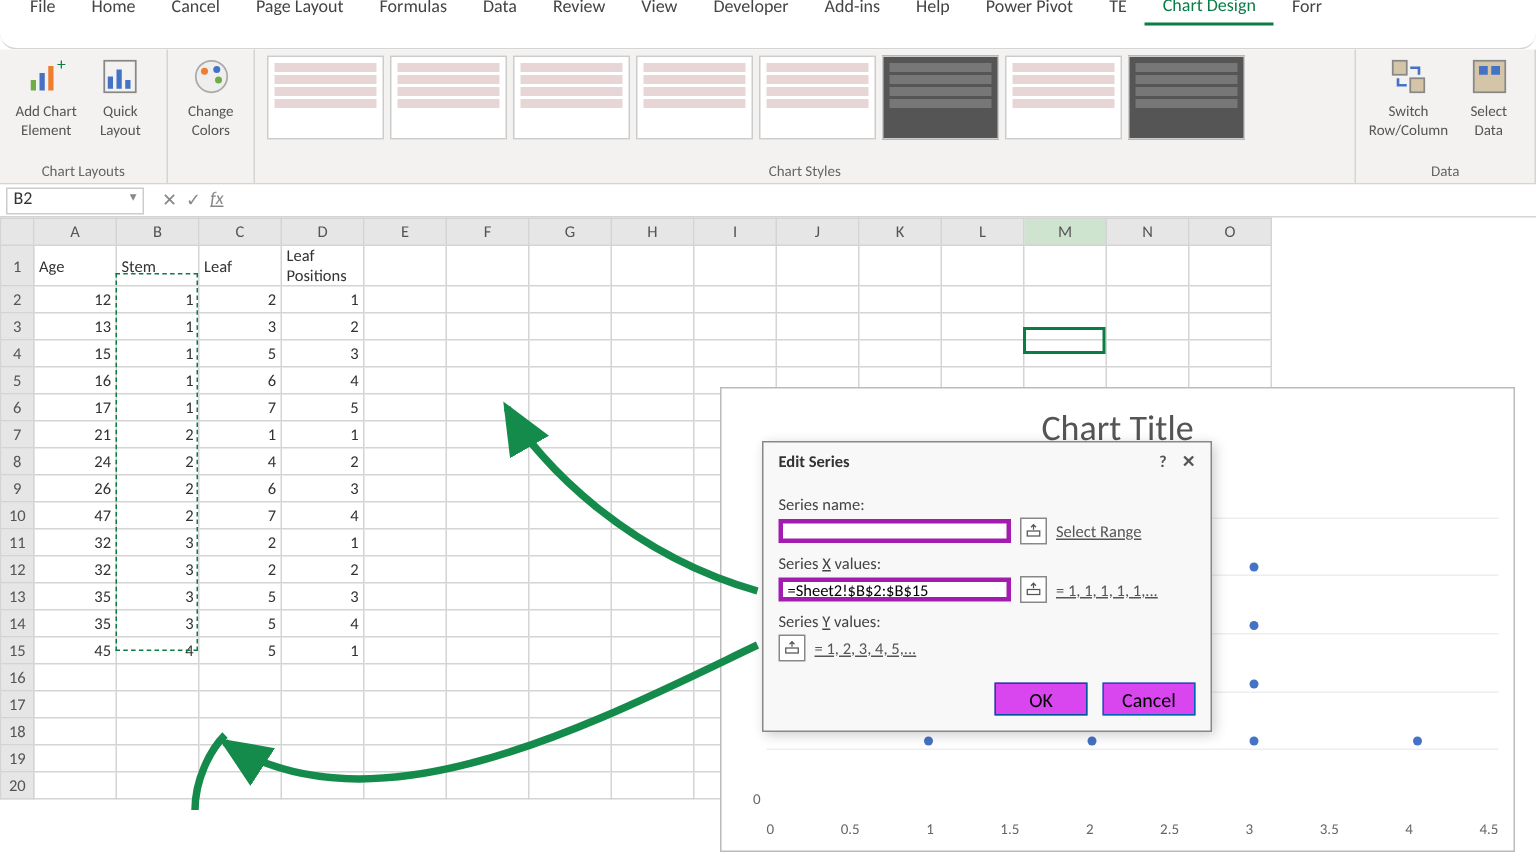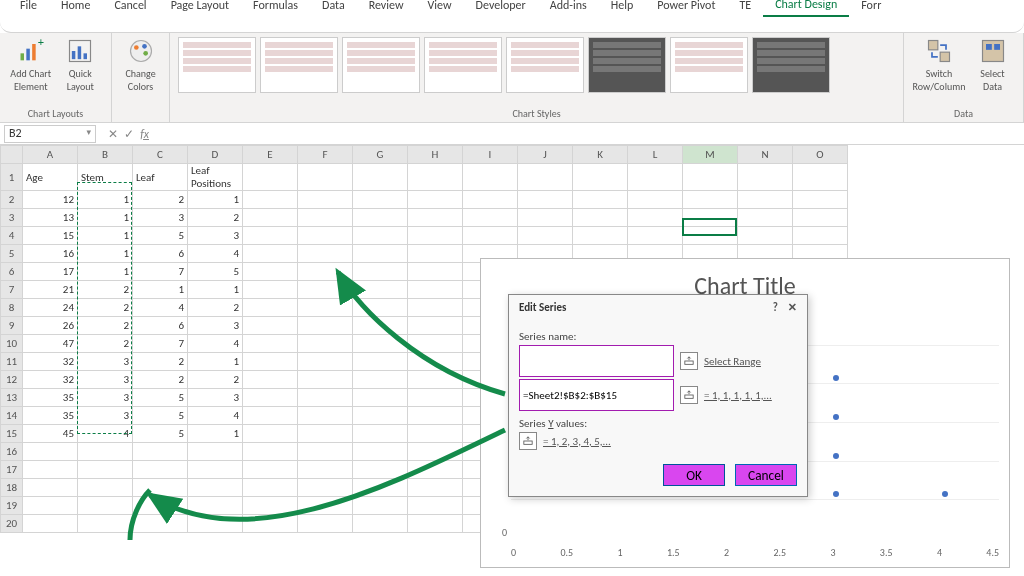--- a/index.html
+++ b/index.html
@@ -55,21 +55,21 @@
 .yticks { position: absolute; left: 6px; top: 48px; bottom: 28px; width: 20px; display: flex; flex-direction: column-reverse; justify-content: space-between; font-size: 10px; color: #666; text-align: right; }
 
 
 .dialog { position: absolute; left: 508px; top: 294px; width: 300px; background: #f8f8f8; border: 1px solid #888; box-shadow: 2px 2px 8px rgba(0,0,0,.2); font-size: 11px; }
 .dlg-title { display: flex; justify-content: space-between; padding: 6px 10px; font-weight: bold; align-items: center; }
 .dlg-title .dlg-btns { display: flex; gap: 10px; color: #555; }
 .dlg-body { padding: 4px 10px 8px; }
 .dlg-body label { display: block; margin-top: 6px; color: #444; }
 .dlg-body u { text-decoration: underline; }
 .field-row { display: flex; align-items: center; gap: 6px; margin-top: 2px; }
-.field-row input { flex: 0 0 155px; border: 1px solid #a21caf; height: 32px; padding: 0 3px; font-size: 11px; }
+.field-row input { flex: 0 0 155px; border: 3px solid #a21caf; height: 16px; padding: 0 3px; font-size: 11px; }
 .rangebtn { width: 18px; height: 18px; border: 1px solid #888; background: #fff; display: flex; align-items: center; justify-content: center; cursor: pointer; }
 .rangebtn svg { width: 10px; height: 10px; }
 .preview { font-size: 11px; color: #555; text-decoration: underline; }
 .dlg-footer { display: flex; justify-content: flex-end; gap: 10px; padding: 6px 10px 10px; }
 .dlg-footer button { width: 62px; height: 22px; border: 1px solid #0066b3; background: #d946ef; cursor: pointer; }
 .dlg-footer button.primary { border: 1.5px solid #005499; }
 
 
 .anno { position: absolute; inset: 0; pointer-events: none; }
 </style>
@@ -677,20 +677,21 @@
     <div class="field-row">
       <input value="" style="">
       <span class="rangebtn">
           <svg viewBox="0 0 12 12">
             <rect x="1" y="6" width="10" height="4" fill="none" stroke="#555"></rect>
             <path d="M6 1 L6 5 M4 3 L6 1 L8 3" fill="none" stroke="#555"></path>
           </svg>
         </span>
       <span class="preview">Select Range</span>
     </div>
+    <label><span>Series </span><u>X</u><span> values:</span></label>
     <div class="field-row">
       <input value="=Sheet2!$B$2:$B$15" style="">
       <span class="rangebtn">
           <svg viewBox="0 0 12 12">
             <rect x="1" y="6" width="10" height="4" fill="none" stroke="#555"></rect>
             <path d="M6 1 L6 5 M4 3 L6 1 L8 3" fill="none" stroke="#555"></path>
           </svg>
         </span>
       <span class="preview">= 1, 1, 1, 1, 1,...</span>
     </div>

